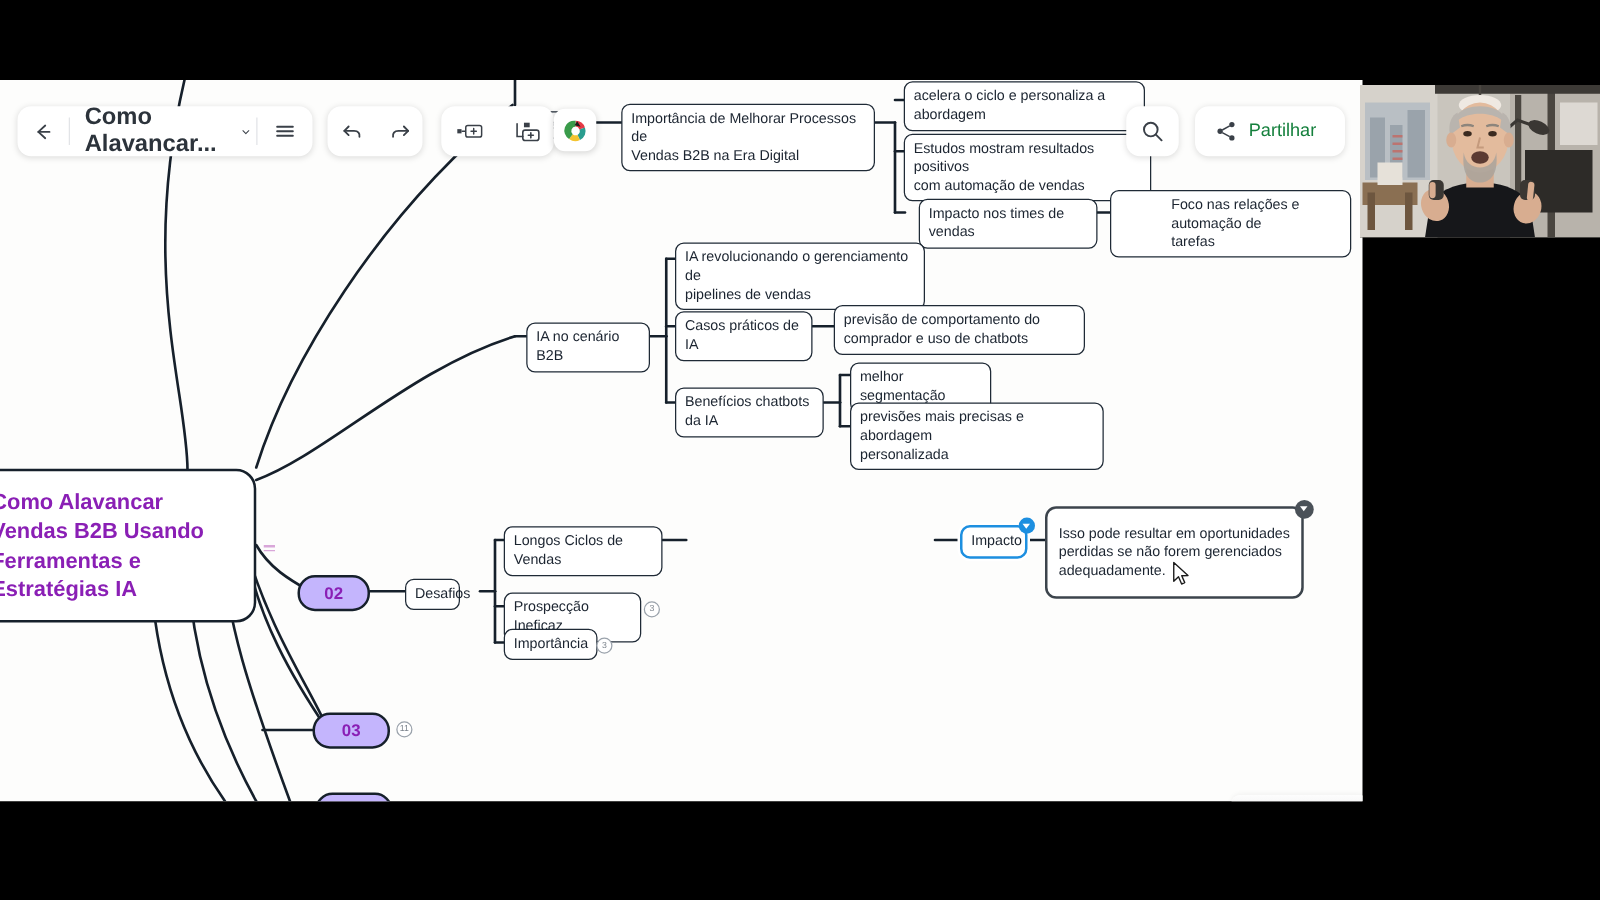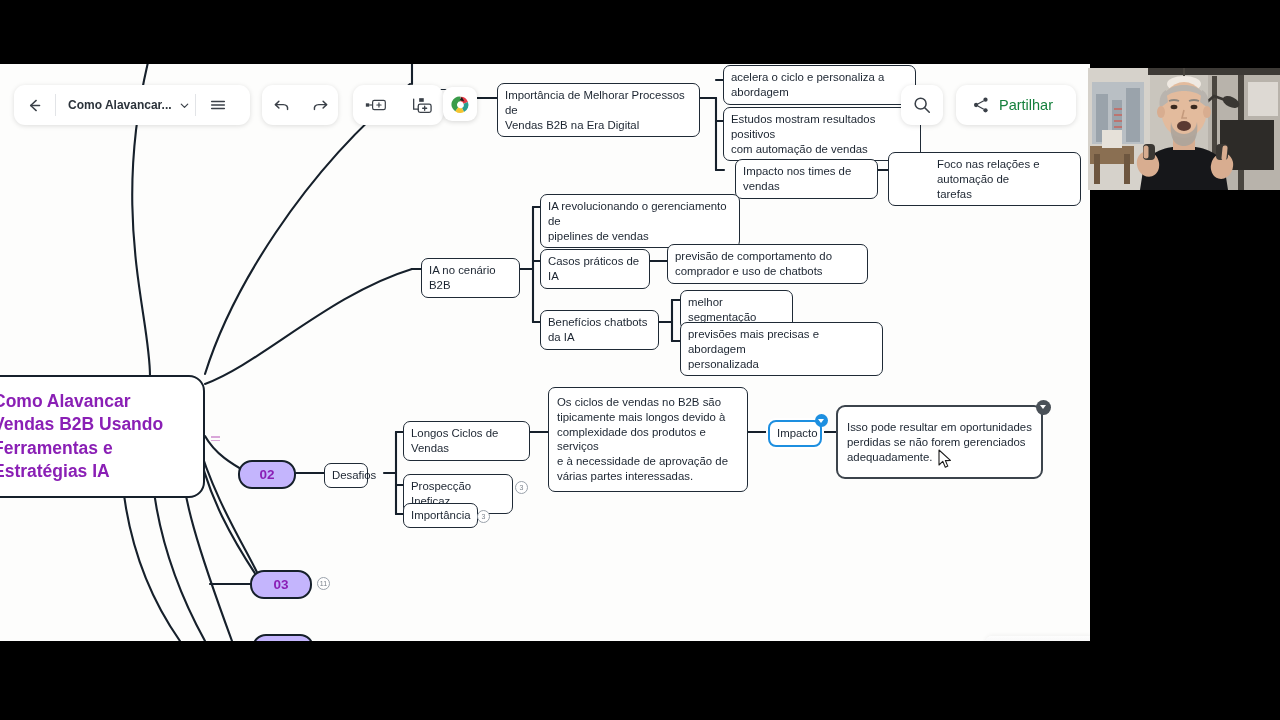--- a/index.html
+++ b/index.html
@@ -135,21 +135,21 @@
     height: 40px;
     z-index: 30;
   }
   .bar .sep { width: 1px; height: 22px; background: #e2e4e7; }
   .bar-btn {
     display: flex; align-items: center; justify-content: center;
     height: 40px; padding: 0 10px;
     color: #3a4048;
   }
   .doc-title {
-    font-size: 12px; font-weight: bold; color: #2c333b;
+    font-size: 19px; font-weight: bold; color: #2c333b;
     padding: 0 4px 0 12px;
     display: flex; align-items: center; gap: 6px;
   }
   .share-label { font-size: 14.5px; color: #15803d; padding-right: 16px; }
 
   
   .ai-badge {
     position: absolute;
     width: 34px; height: 34px;
     background: #fff;
@@ -297,25 +297,20 @@
     <div class="node" style="left:324px; top:399px; width:44px;">Desafios</div>
 
     <div class="node" style="left:403px; top:357px; width:127px;">Longos Ciclos de Vendas</div>
 
     <div class="node" style="left:403px; top:410px; width:110px;">Prospecção Ineficaz</div>
     <div class="badge" style="left:515px; top:417px;">3</div>
 
     <div class="node" style="left:403px; top:439px; width:75px;">Importância</div>
     <div class="badge" style="left:477px; top:446px;">3</div>
 
-    <div class="node" style="left:548px; top:323px; width:200px; padding:7px 8px;">Os ciclos de vendas no B2B são
-tipicamente mais longos devido à
-complexidade dos produtos e serviços
-e à necessidade de aprovação de
-várias partes interessadas.</div>
 
     <div class="node selected" style="left:768px; top:356px; width:54px; text-align:center;">Impacto</div>
     <div class="sel-handle" style="left:815px; top:350px;"></div>
 
     <div class="node focus" style="left:836px; top:341px; width:207px; padding:13px 9px;">Isso pode resultar em oportunidades
 perdidas se não forem gerenciados
 adequadamente.</div>
     <div class="coll-handle" style="left:1036px; top:336px;"></div>
 
     <div class="pill" style="left:250px; top:506px; width:62px;">03</div>

